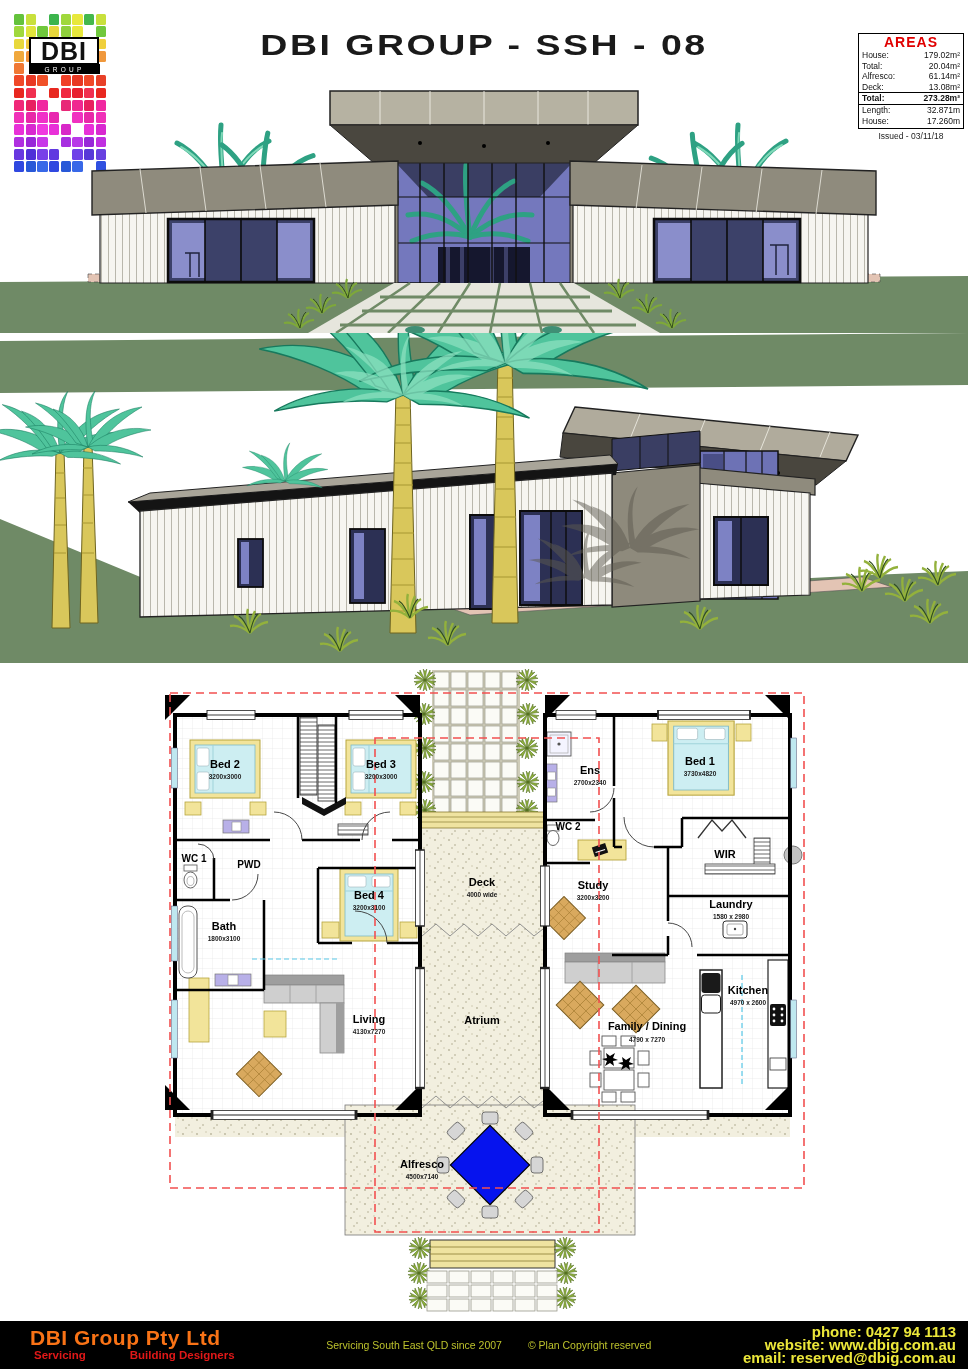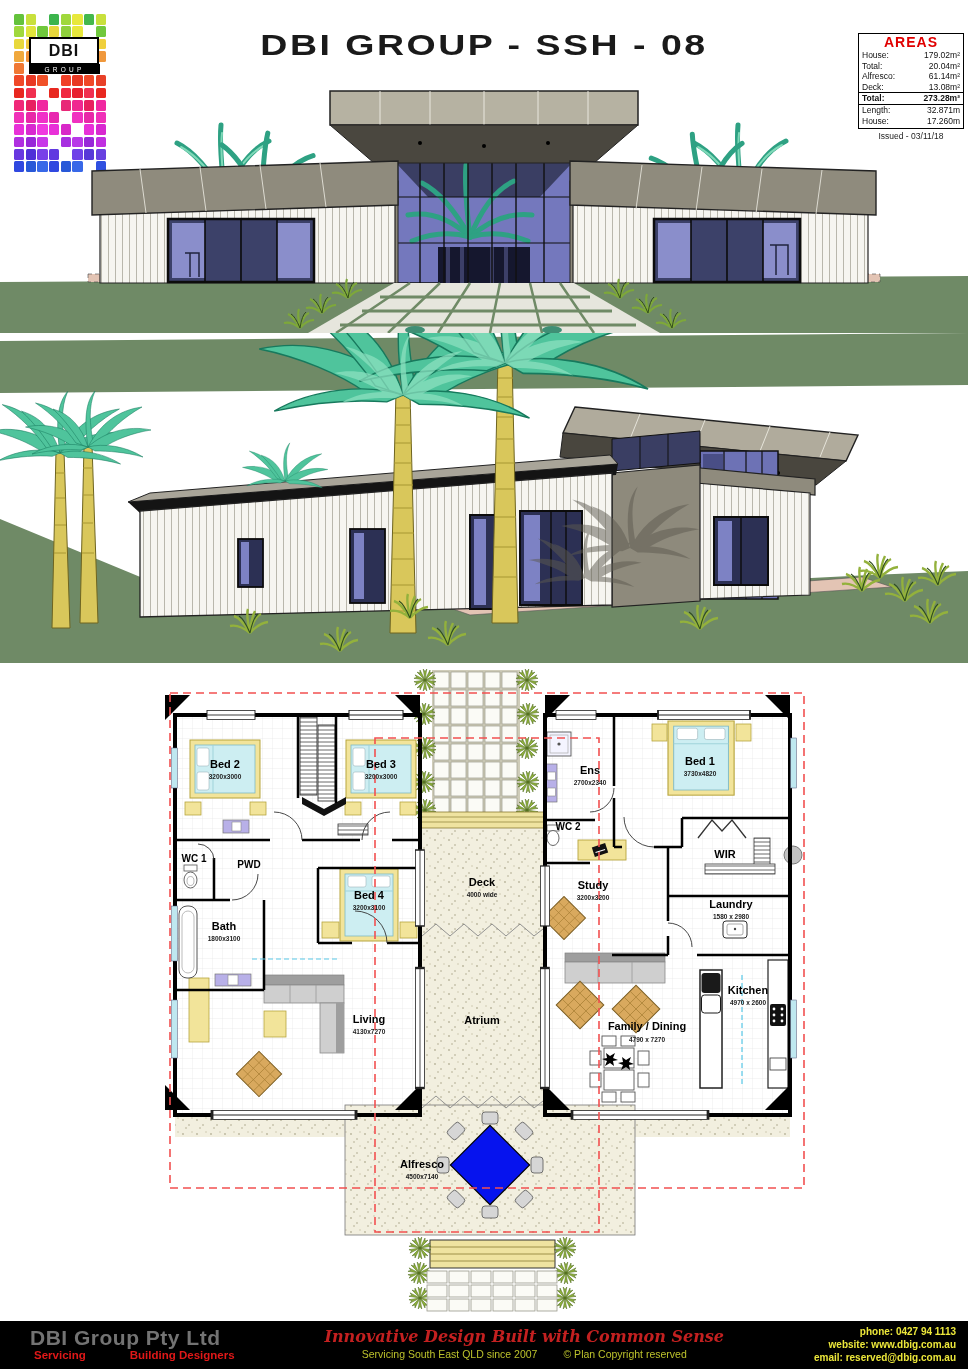--- a/index.html
+++ b/index.html
@@ -3,41 +3,41 @@
 <meta charset="utf-8">
 <style>
   html,body{margin:0;padding:0;background:#888;}
   .page{position:relative;width:968px;height:1369px;background:#fff;overflow:hidden;
         font-family:"Liberation Sans",sans-serif;color:#111;margin:0 auto;}
   
   .logo{position:absolute;left:14px;top:14px;width:92px;height:158px;}
   .logo-grid{display:grid;grid-template-columns:repeat(8,1fr);grid-auto-rows:1fr;gap:1.5px;width:100%;height:100%;}
   .logo-grid .px{border-radius:1.5px;}
   .dbi-box{position:absolute;left:15px;top:23px;width:66px;height:24px;background:#fff;border:2.5px solid #000;
-           display:flex;align-items:center;justify-content:center;font-weight:bold;font-size:16px;letter-spacing:1px;z-index:2;}
+           display:flex;align-items:center;justify-content:center;font-weight:bold;font-size:25px;letter-spacing:1px;z-index:2;}
   .group-bar{position:absolute;left:15px;top:50px;width:71px;height:10px;background:#000;color:#fff;
              font-size:6.5px;letter-spacing:3.2px;display:flex;align-items:center;justify-content:center;z-index:2;}
   .sheet-title{position:absolute;left:0;right:0;top:28px;text-align:center;font-size:30px;font-weight:600;
                letter-spacing:2px;transform:scaleX(1.25);color:#1a1a1a;}
   .areas-wrap{position:absolute;right:4px;top:33px;width:106px;font-size:8.5px;}
   .areas-box{border:1.5px solid #000;background:#fff;padding:1px 0 2px 0;}
   .areas-title{color:#e00000;font-weight:800;text-align:center;font-size:14px;letter-spacing:1px;line-height:15px;}
   .arow{display:flex;justify-content:space-between;padding:0 3px;line-height:10.6px;}
   .arow .v{text-align:right;}
   .arow.total{font-weight:bold;border-top:1px solid #000;border-bottom:1px solid #000;}
   .issued{text-align:center;margin-top:2px;font-size:8.5px;color:#222;}
   
   .footer{position:absolute;left:0;bottom:0;width:100%;height:48px;background:#000;box-sizing:border-box;
           display:flex;align-items:center;justify-content:space-between;padding:2px 12px 4px 30px;}
-  .f-company{color:#737373;font-size:21px;font-weight:800;letter-spacing:0.5px;line-height:21px;}
+  .f-company{color:#f97316;font-size:21px;font-weight:800;letter-spacing:0.5px;line-height:21px;}
   .f-roles{display:flex;gap:44px;color:#e01818;font-size:11.5px;font-weight:800;margin-top:1px;margin-left:4px;}
   .f-center{text-align:center;}
   .f-tagline{color:#c32020;font-size:16px;font-weight:bold;font-style:italic;font-family:"DejaVu Serif",serif;line-height:18px;}
   .f-line2{color:#bcc22c;font-size:10.5px;margin-top:2px;display:flex;gap:26px;justify-content:center;}
-  .f-right{text-align:right;color:#ece73a;font-size:10px;line-height:13px;font-weight:bold;}
+  .f-right{text-align:right;color:#ece73a;font-size:15px;line-height:13px;font-weight:bold;}
   svg text{font-family:"Liberation Sans",sans-serif;}
   .room-name{font-weight:800;font-size:11px;fill:#000;}
   .room-name.sm{font-size:10px;}
   .room-dims{font-size:6.5px;fill:#222;font-weight:600;}
 </style>
 </head>
 <body>
 
 <div class="page">
 
@@ -786,21 +786,20 @@
 
   <div class="footer">
     <div class="f-left">
       <div class="f-company">DBI Group Pty Ltd</div>
       <div class="f-roles">
         <span>Servicing</span>
         <span>Building Designers</span>
       </div>
     </div>
     <div class="f-center">
-      <div class="f-tagline">Innovative Design Built with Common Sense</div>
       <div class="f-line2">
         <span>Servicing South East QLD since 2007</span>
         <span>© Plan Copyright reserved</span>
       </div>
     </div>
     <div class="f-right">
       <div>phone: 0427 94 1113</div>
       <div>website: www.dbig.com.au</div>
       <div>email: reserved@dbig.com.au</div>
     </div>

